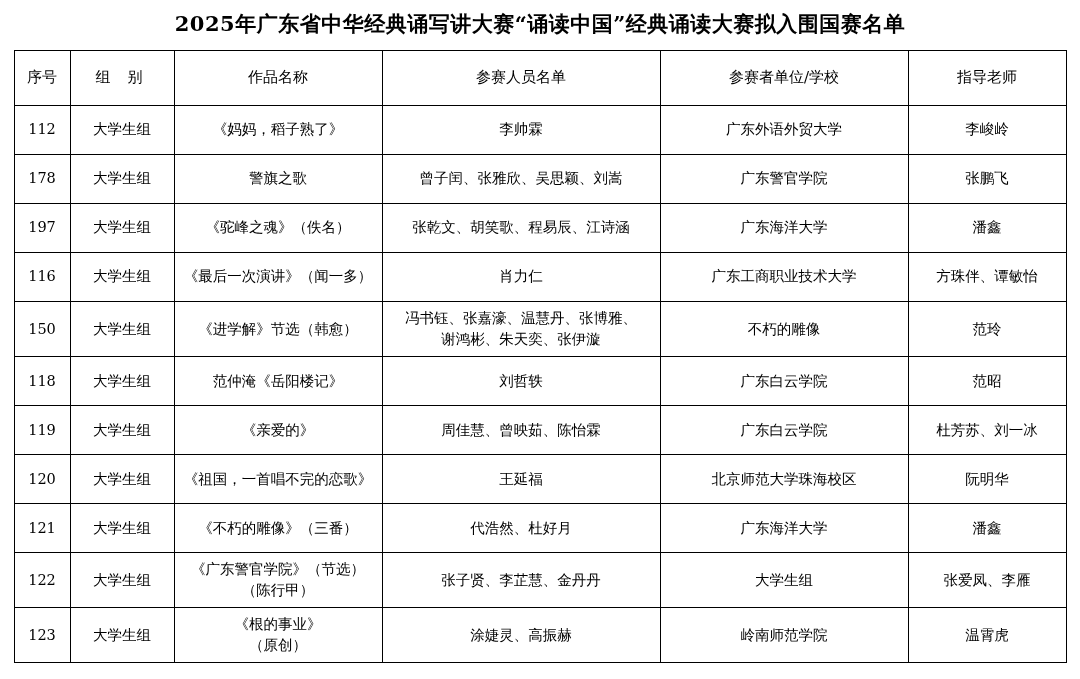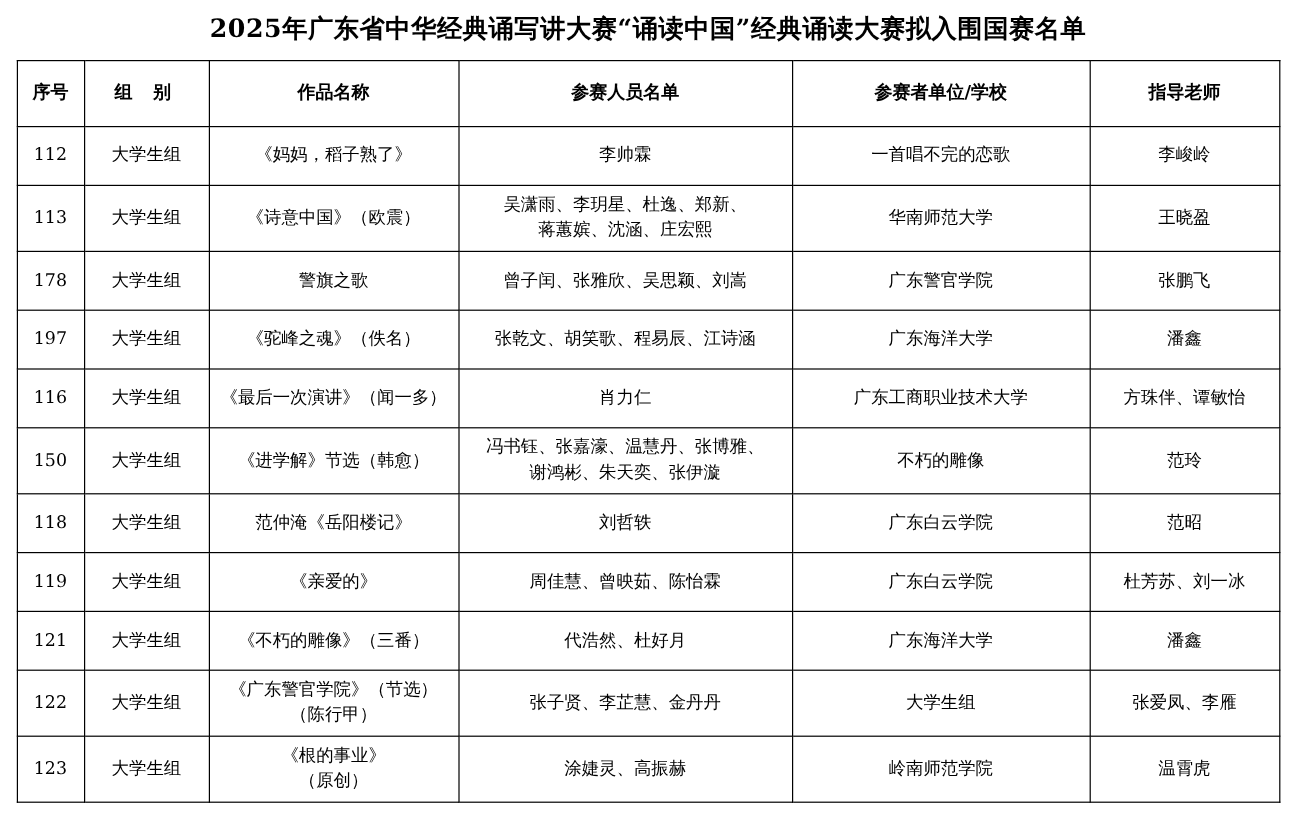--- a/index.html
+++ b/index.html
@@ -37,21 +37,21 @@
   table.roster th, table.roster td {
     border: 1px solid #000000;
     text-align: center;
     vertical-align: middle;
     font-size: 14.5px;
     line-height: 1.45;
     padding: 6px 4px;
     font-family: "DejaVu Serif", "Liberation Serif", serif;
   }
   table.roster thead th {
-    font-weight: bold;
+    font-weight: normal;
     font-size: 15px;
     height: 38px;
     padding: 8px 4px;
   }
   table.roster tbody td {
     height: 36px;
   }
   .col-no      { width: 56px; }
   .col-group   { width: 104px; }
   .col-work    { width: 208px; }
@@ -91,31 +91,22 @@
         <th>参赛者单位/学校</th>
         <th>指导老师</th>
       </tr>
     </thead>
     <tbody>
       <tr>
         <td>112</td>
         <td>大学生组</td>
         <td class="cell-multiline">《妈妈，稻子熟了》</td>
         <td class="cell-multiline">李帅霖</td>
-        <td>一首唱不完的恋歌</td>
+        <td>广东外语外贸大学</td>
         <td>李峻岭</td>
-      </tr>
-      <tr>
-        <td>113</td>
-        <td>大学生组</td>
-        <td class="cell-multiline">《诗意中国》（欧震）</td>
-        <td class="cell-multiline">吴潇雨、李玥星、杜逸、郑新、
-蒋蕙嫔、沈涵、庄宏熙</td>
-        <td>华南师范大学</td>
-        <td>王晓盈</td>
       </tr>
       <tr>
         <td>178</td>
         <td>大学生组</td>
         <td class="cell-multiline">警旗之歌</td>
         <td class="cell-multiline">曾子闰、张雅欣、吴思颖、刘嵩</td>
         <td>广东警官学院</td>
         <td>张鹏飞</td>
       </tr>
       <tr>
@@ -153,20 +144,28 @@
       </tr>
       <tr>
         <td>119</td>
         <td>大学生组</td>
         <td class="cell-multiline">《亲爱的》</td>
         <td class="cell-multiline">周佳慧、曾映茹、陈怡霖</td>
         <td>广东白云学院</td>
         <td>杜芳苏、刘一冰</td>
       </tr>
       <tr>
+        <td>120</td>
+        <td>大学生组</td>
+        <td class="cell-multiline">《祖国，一首唱不完的恋歌》</td>
+        <td class="cell-multiline">王延福</td>
+        <td>北京师范大学珠海校区</td>
+        <td>阮明华</td>
+      </tr>
+      <tr>
         <td>121</td>
         <td>大学生组</td>
         <td class="cell-multiline">《不朽的雕像》（三番）</td>
         <td class="cell-multiline">代浩然、杜好月</td>
         <td>广东海洋大学</td>
         <td>潘鑫</td>
       </tr>
       <tr>
         <td>122</td>
         <td>大学生组</td>

